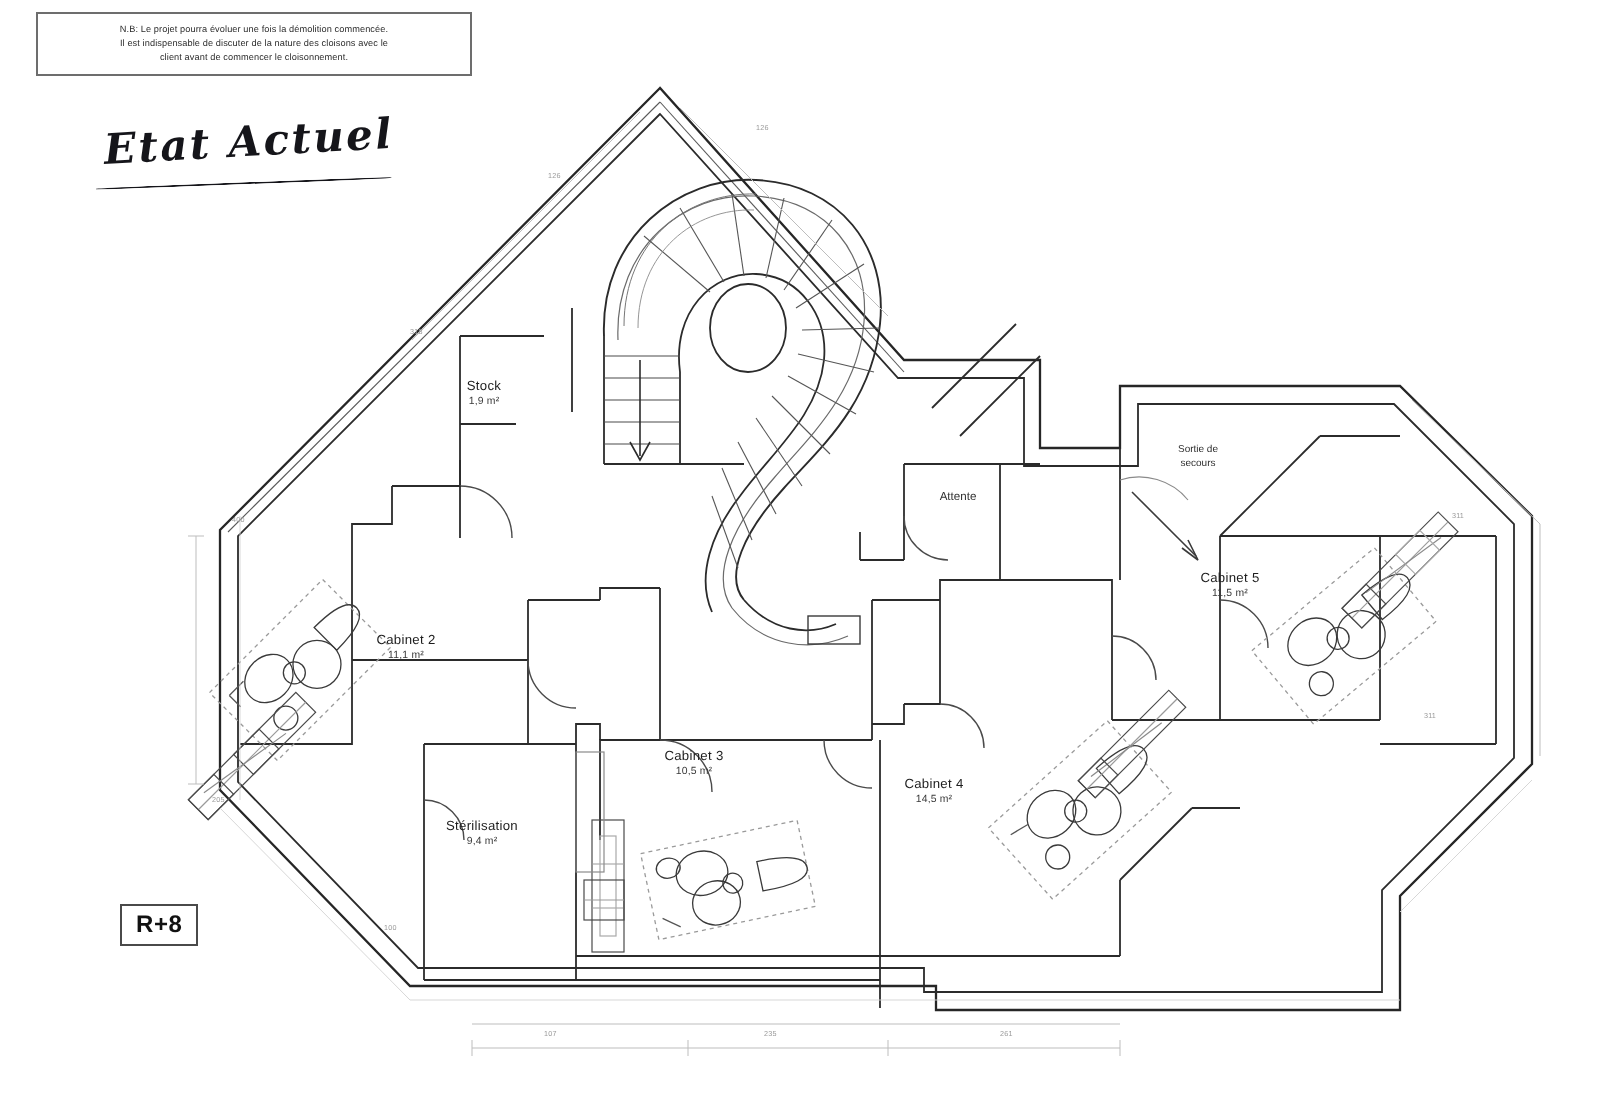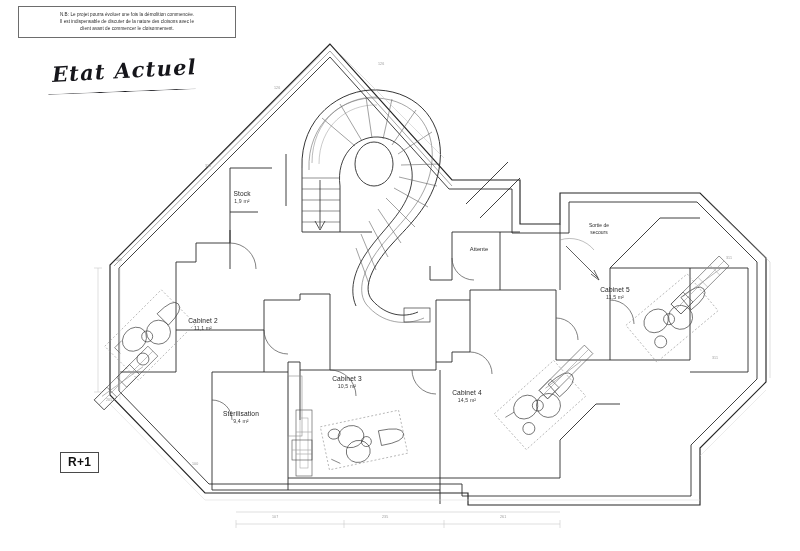--- a/index.html
+++ b/index.html
@@ -357,21 +357,21 @@
 
   <div class="note-box">
     <p>N.B: Le projet pourra évoluer une fois la démolition commencée.</p>
     <p>Il est indispensable de discuter de la nature des cloisons avec le</p>
     <p>client avant de commencer le cloisonnement.</p>
   </div>
 
   <div class="hand-title">Etat Actuel</div>
   <div class="hand-underline"></div>
 
-  <div class="level-badge">R+1</div>
+  <div class="level-badge">R+8</div>
 
   <div class="room" style="left:212px;top:190px;width:60px;">
     <span class="rname">Stock</span>
     <span class="rarea">1,9 m²</span>
   </div>
 
   <div class="room" style="left:168px;top:317px;width:70px;">
     <span class="rname">Cabinet 2</span>
     <span class="rarea">11,1 m²</span>
   </div>

